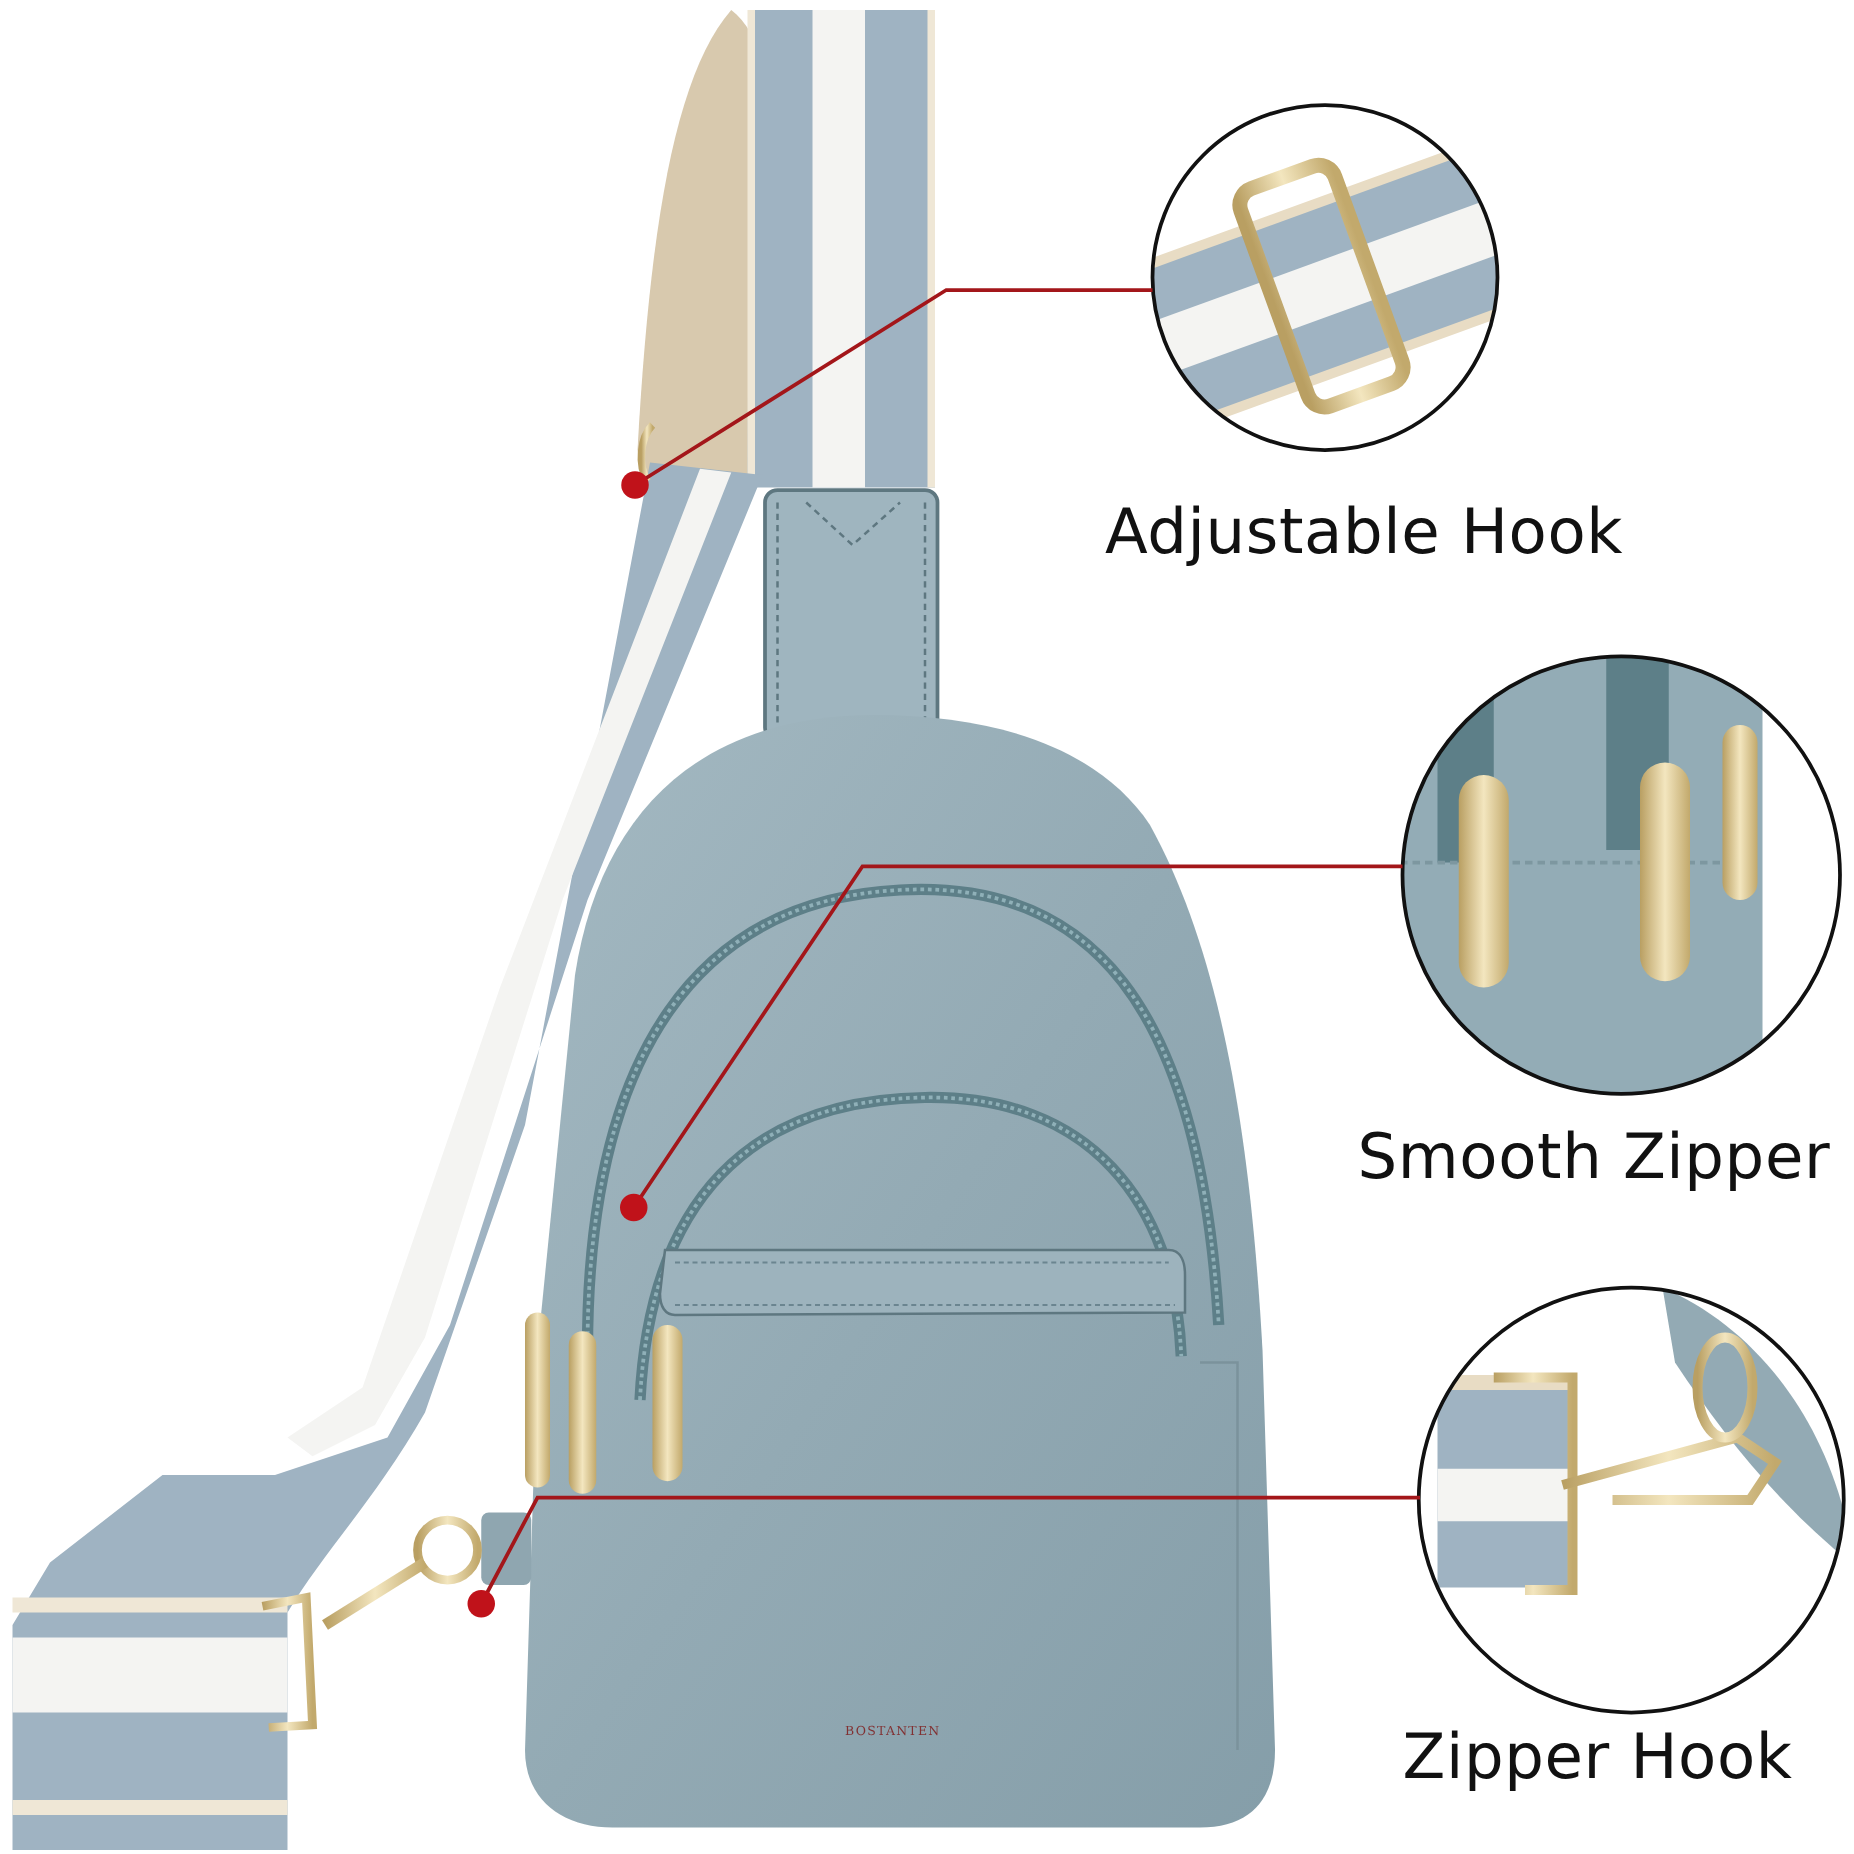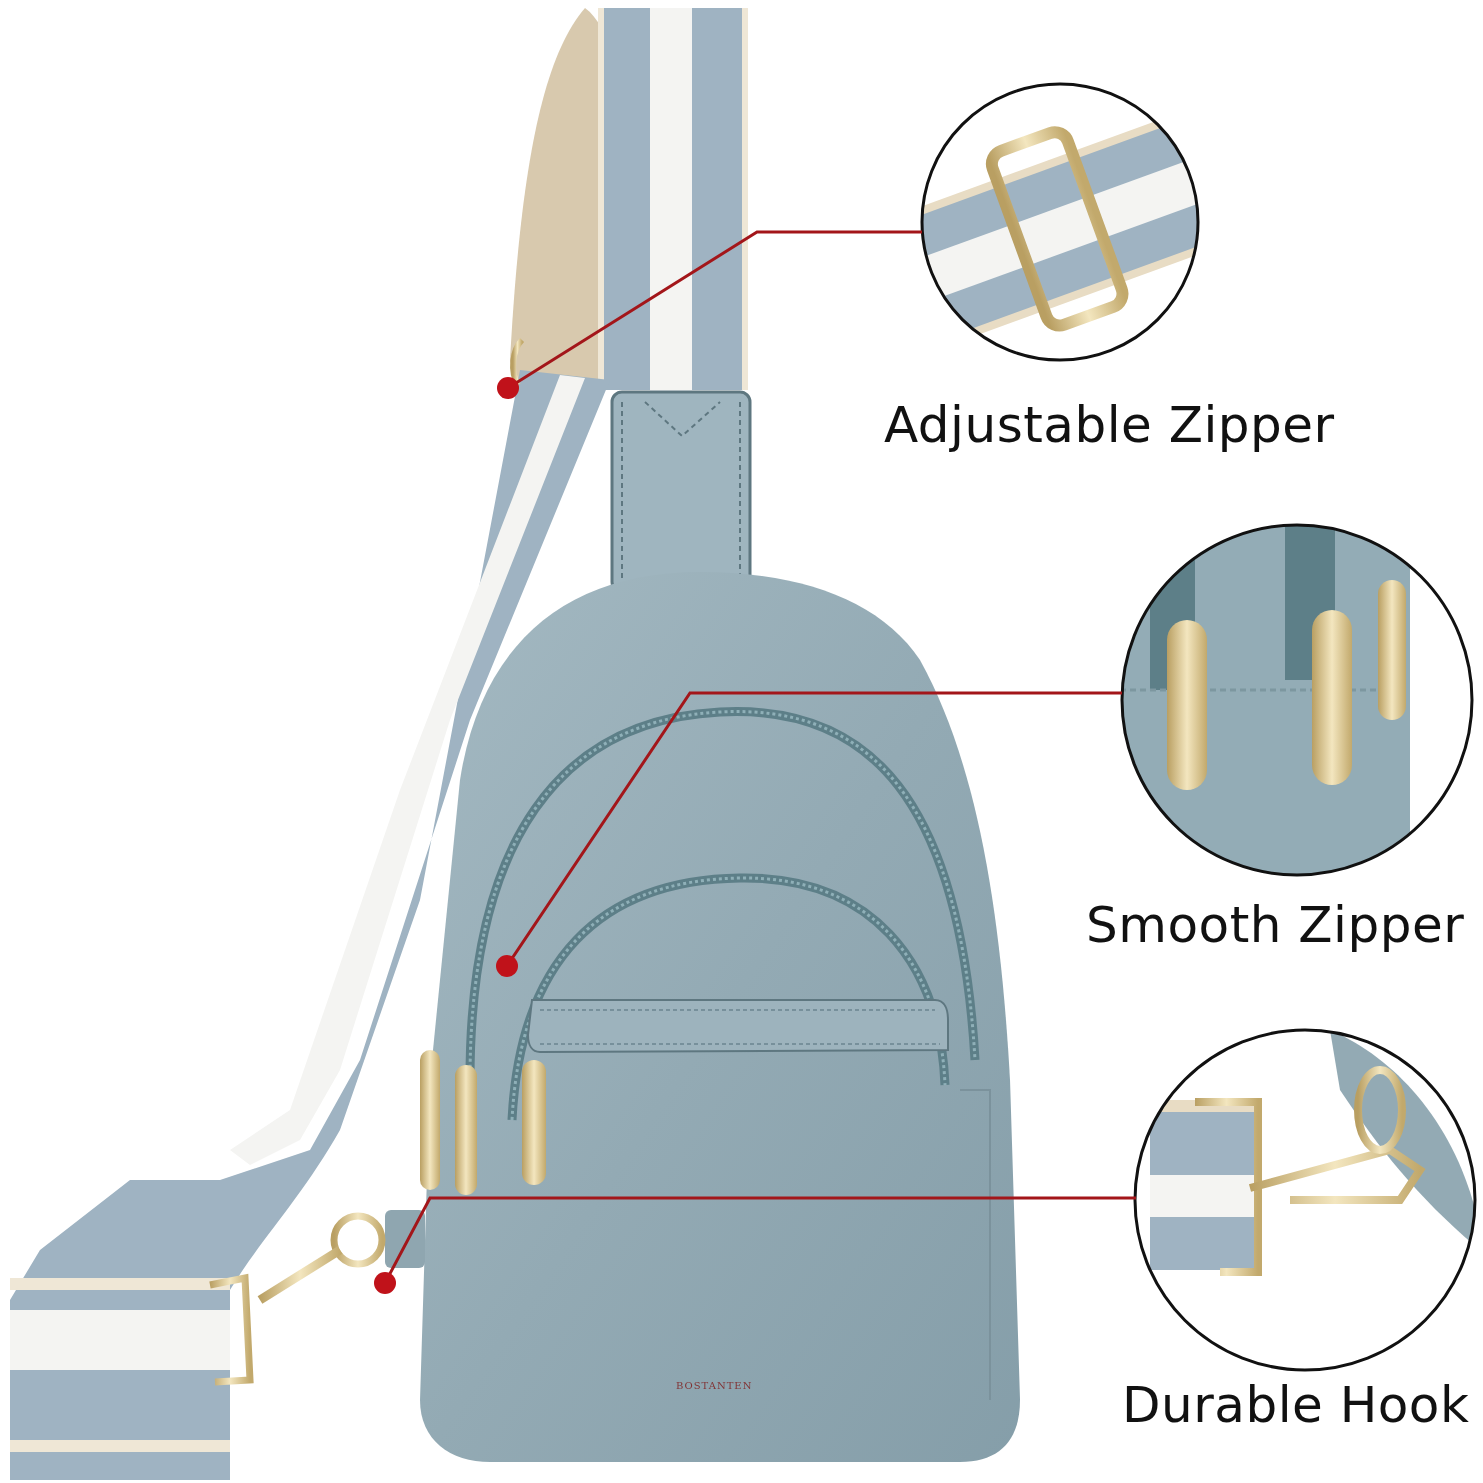--- a/index.html
+++ b/index.html
@@ -146,15 +146,15 @@
     <circle cx="507" cy="966" r="11" fill="#c0121a"></circle>
   </g>
   <g>
     <polyline points="385,1283 430,1198 1136,1198" stroke="#a3161a" stroke-width="3" fill="none"></polyline>
     <circle cx="385" cy="1283" r="11" fill="#c0121a"></circle>
   </g>
 </svg>
 
 <div class="brand" style="left:676px; top:1380px;">BOSTANTEN</div>
 
-<div class="label" style="left:884px; top:400px;">Adjustable Zipper</div>
+<div class="label" style="left:884px; top:400px;">Adjustable Hook</div>
 <div class="label" style="left:1086px; top:900px;">Smooth Zipper</div>
-<div class="label" style="left:1122px; top:1380px;">Durable Hook</div>
+<div class="label" style="left:1122px; top:1380px;">Zipper Hook</div>
 
 </body></html>

